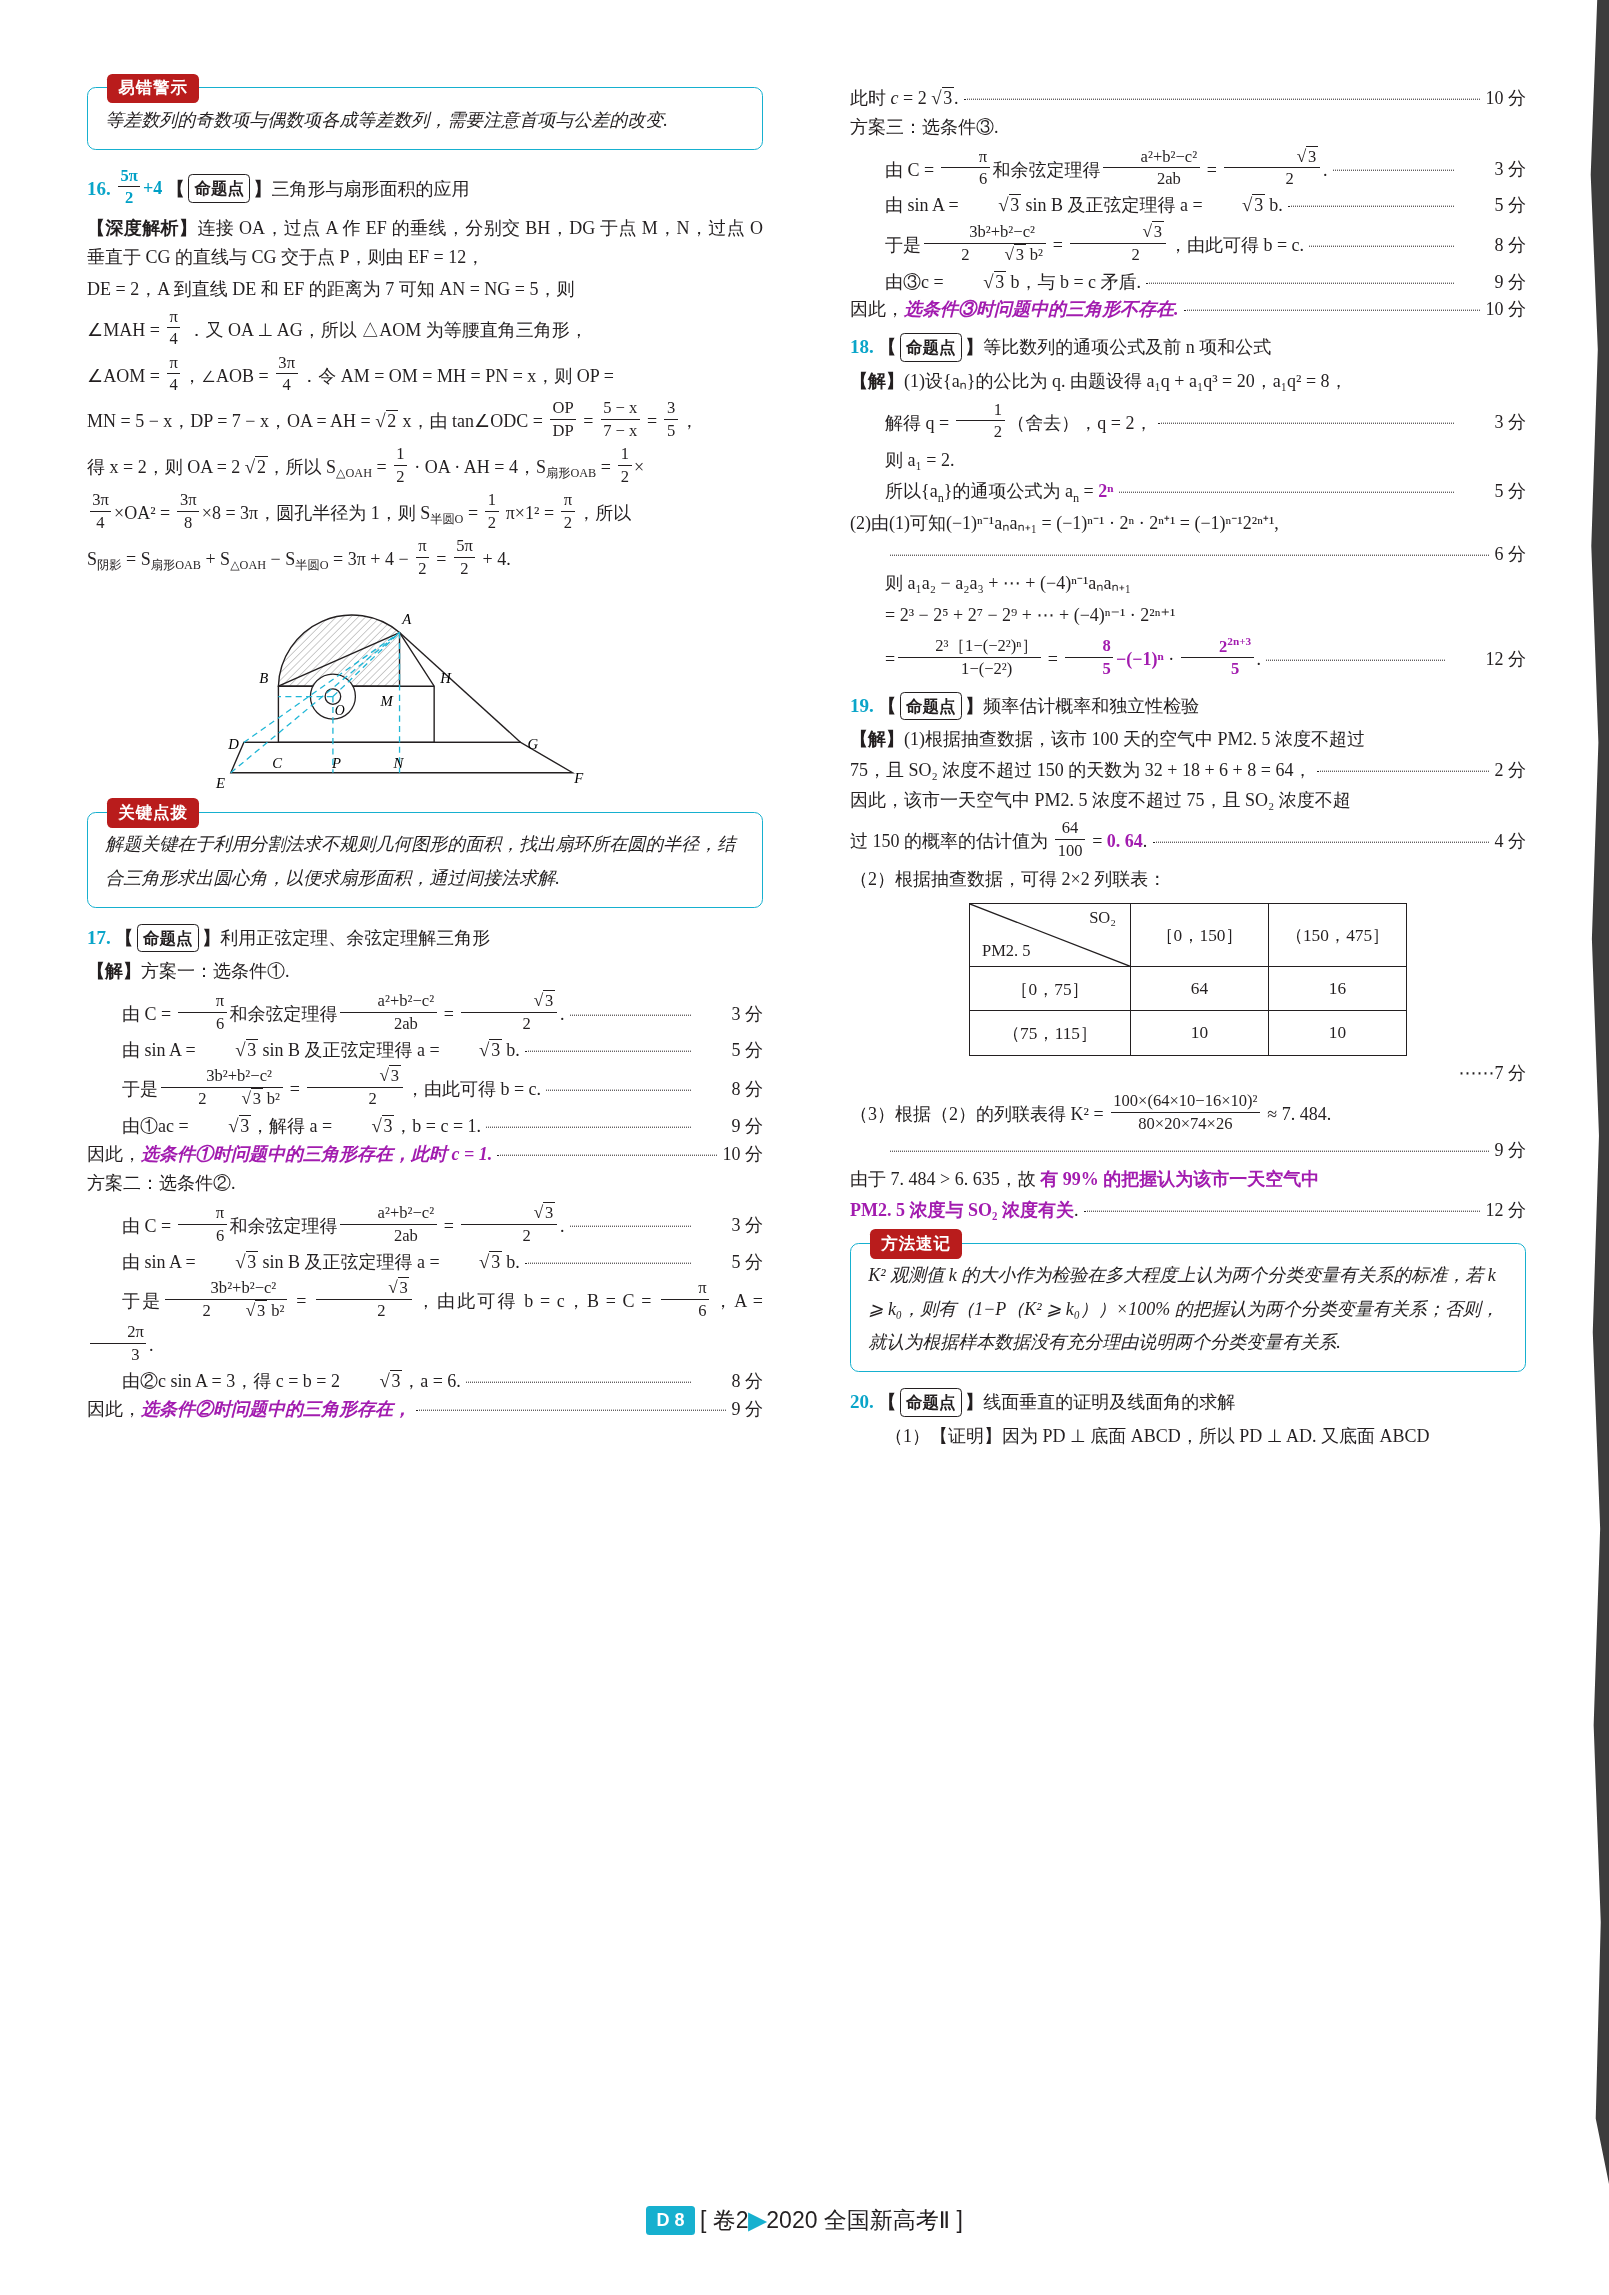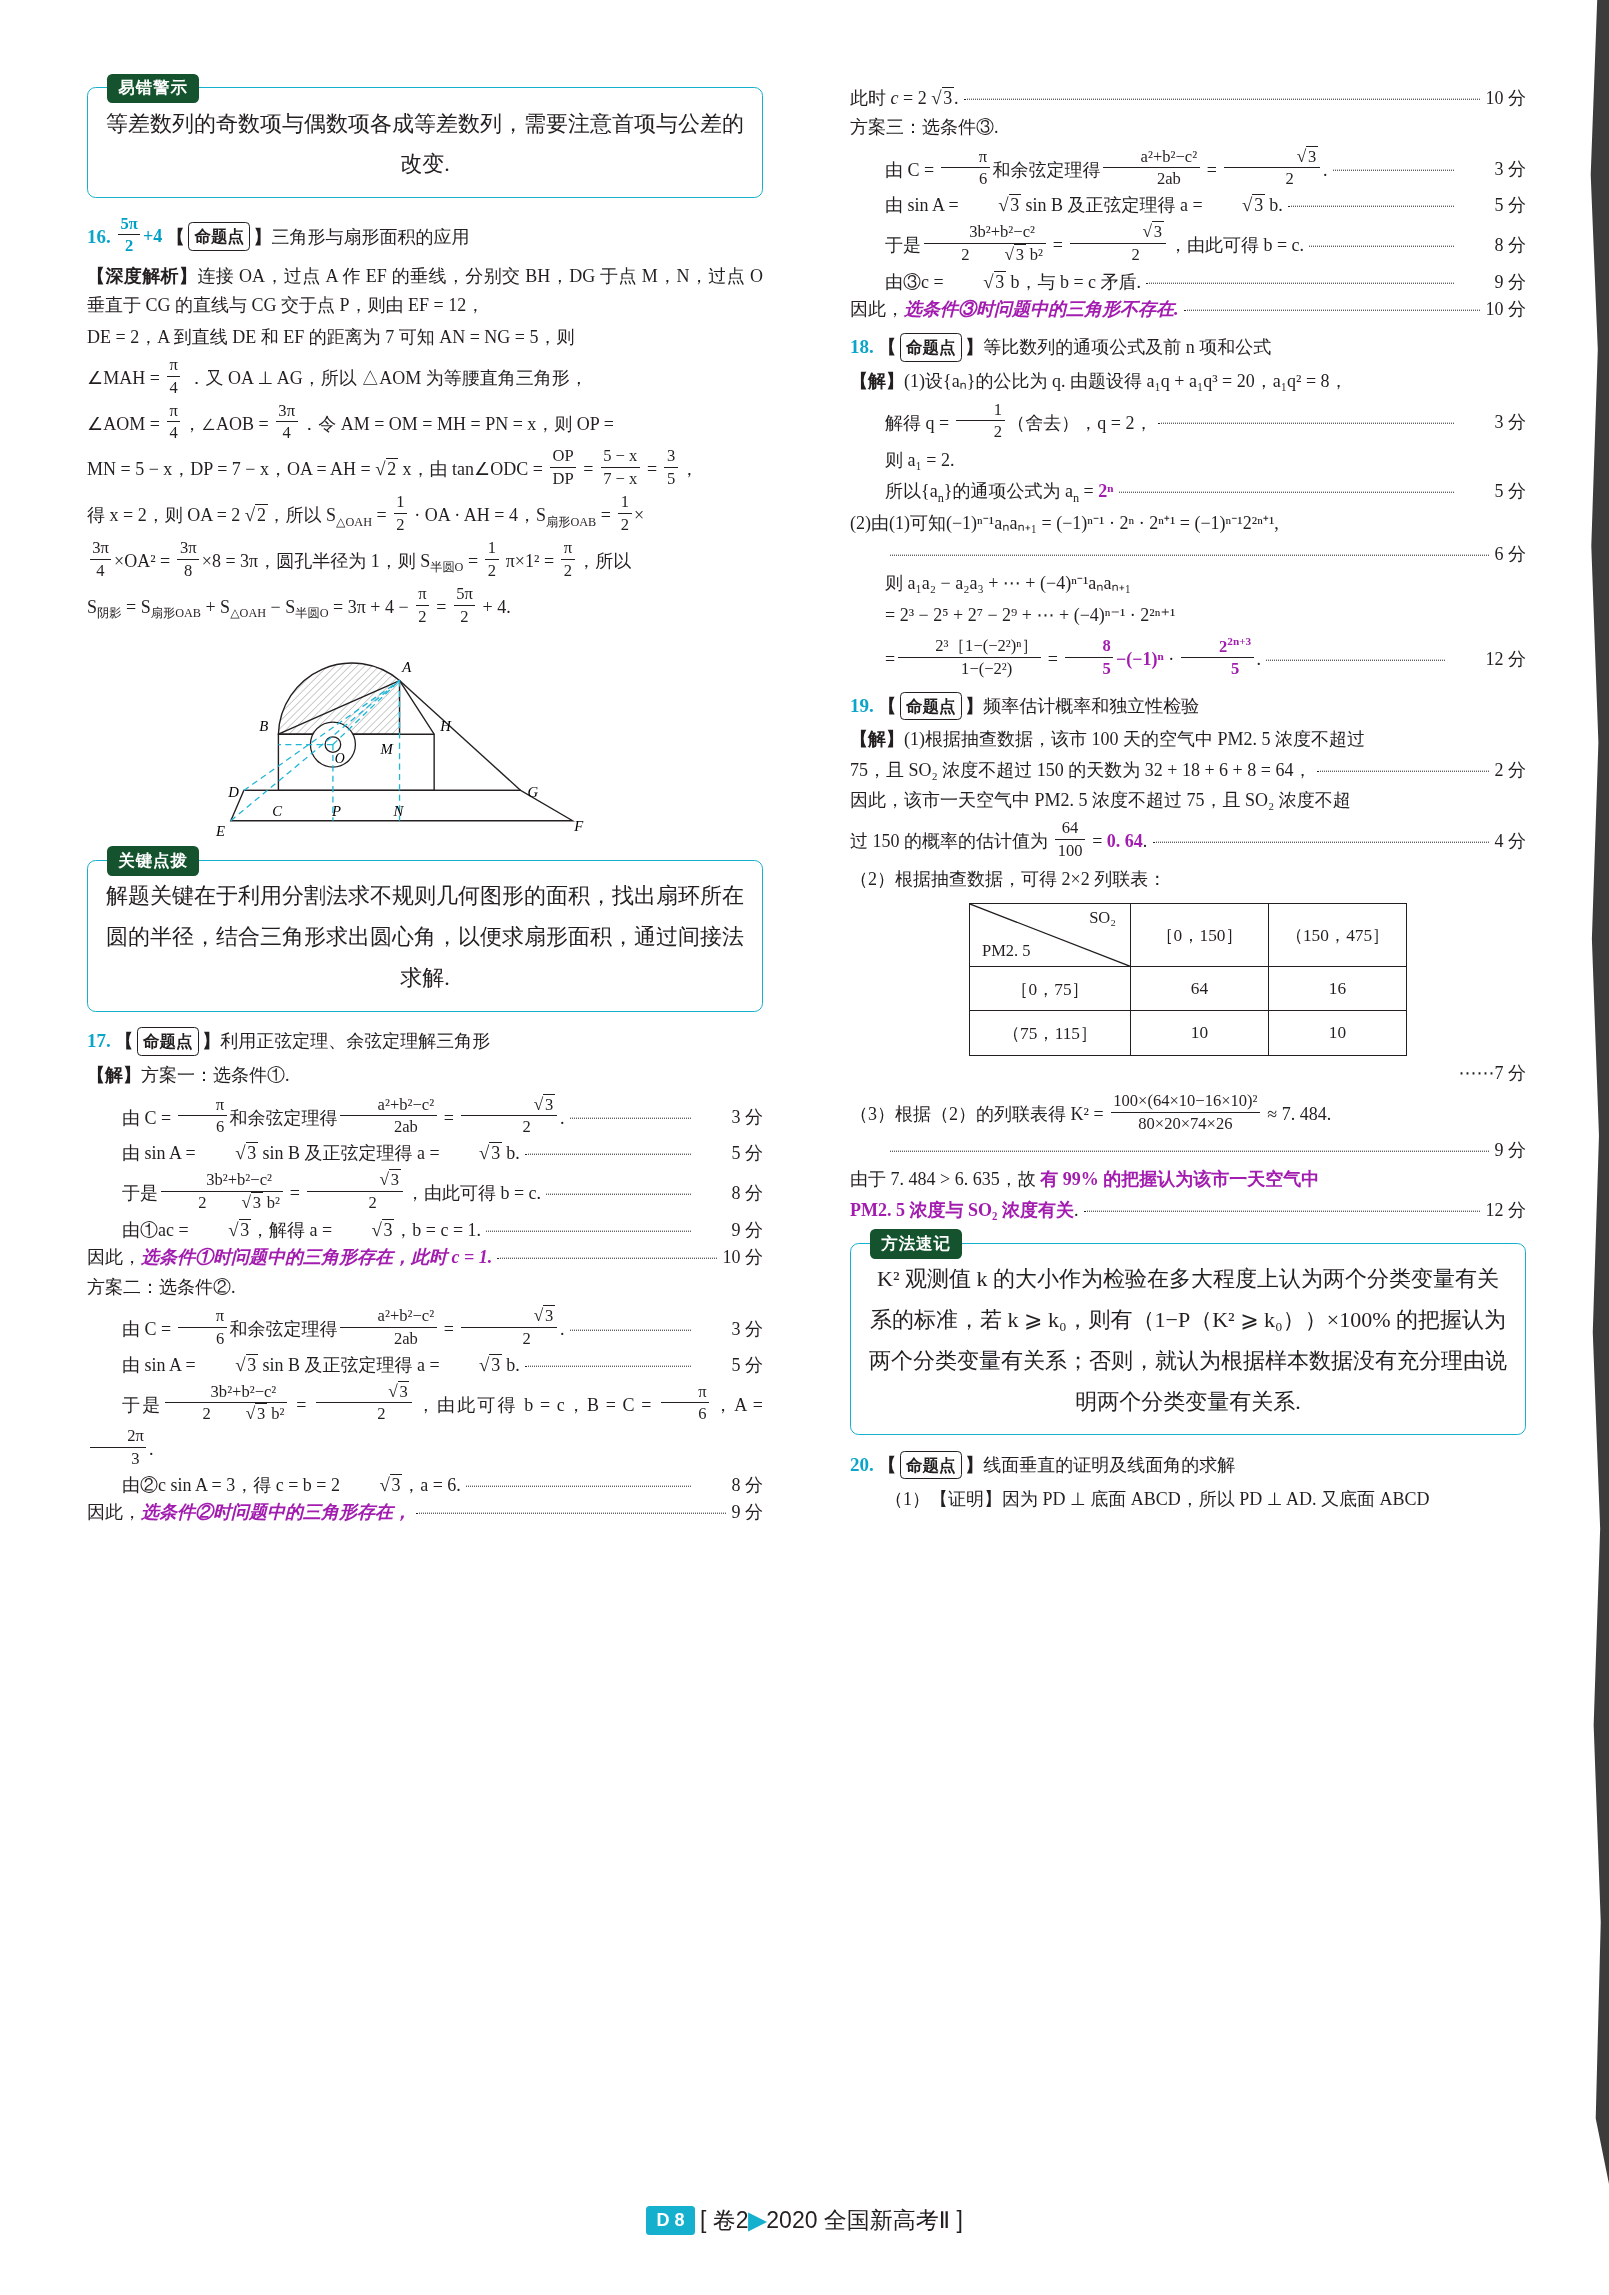--- a/index.html
+++ b/index.html
@@ -40,27 +40,27 @@
   .it{font-style:italic;}
 
   
   .callout{
     border:1.4px solid #16b0cf;border-radius:8.7px;
     padding:15.6px 17.3px 12px 17.3px;margin:5.2px 0 15.6px 0;position:relative;
     background:#fff;
   }
   .callout .tag{
     position:absolute;top:-14.7px;left:19px;
-    background:#14532d;color:#fff;font-weight:bold;
+    background:#b91c1c;color:#fff;font-weight:bold;
     font-size:16.5px;letter-spacing:0.9px;
     padding:3.5px 11.3px 4.3px 11.3px;border-radius:5.2px;
     font-family:"Liberation Sans",sans-serif;
   }
   .callout .ctext{
-    font-size:22px;line-height:1.85;color:#231f20;text-align:center;
+    font-size:18px;line-height:1.85;font-style:italic;color:#231f20;
   }
 
   
   .qhead{font-size:18px;line-height:1.5;margin:12px 0 5.2px 0;}
   .qnum{color:#0aa5c9;font-weight:bold;font-size:19px;}
   .tagbox{
     display:inline-block;border:1.2px solid #231f20;border-radius:4.3px;
     padding:0.9px 5.2px;font-size:16.5px;font-weight:bold;margin:0 3.5px;
     font-family:"Liberation Sans",sans-serif;
   }

